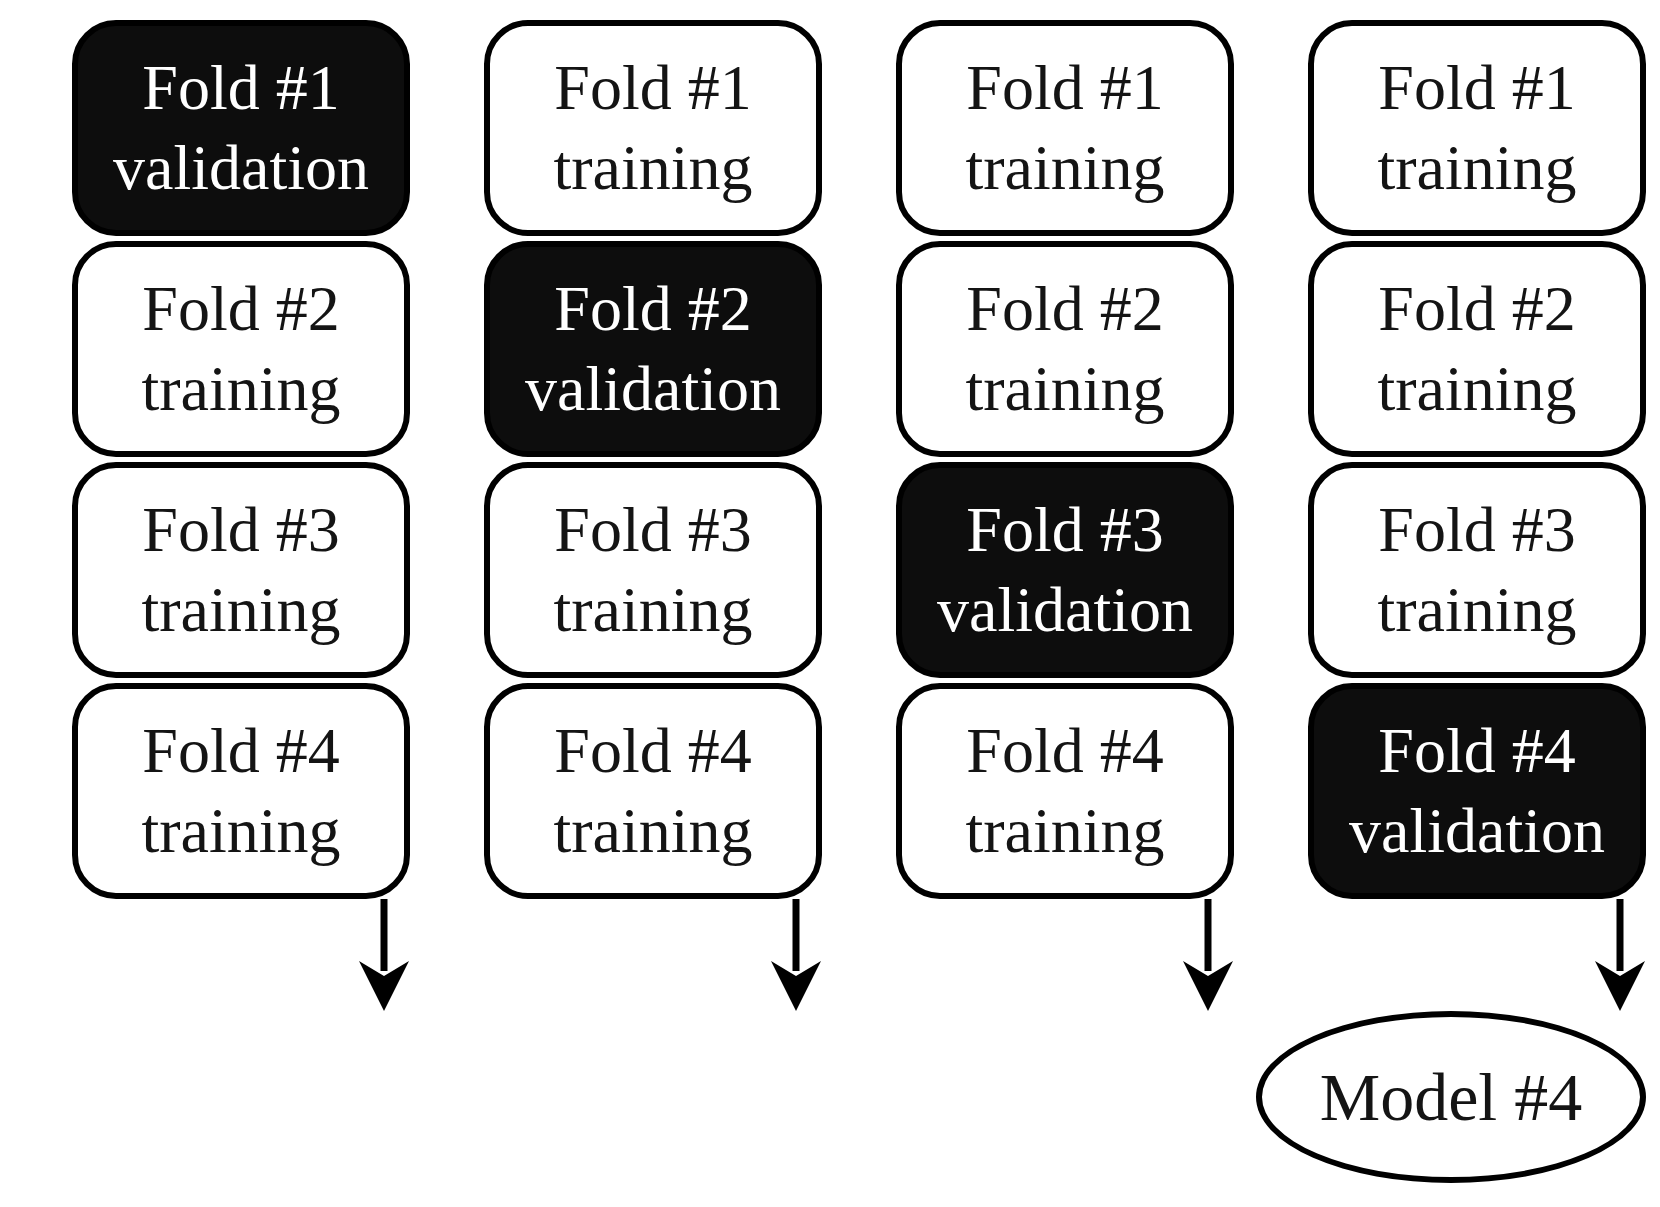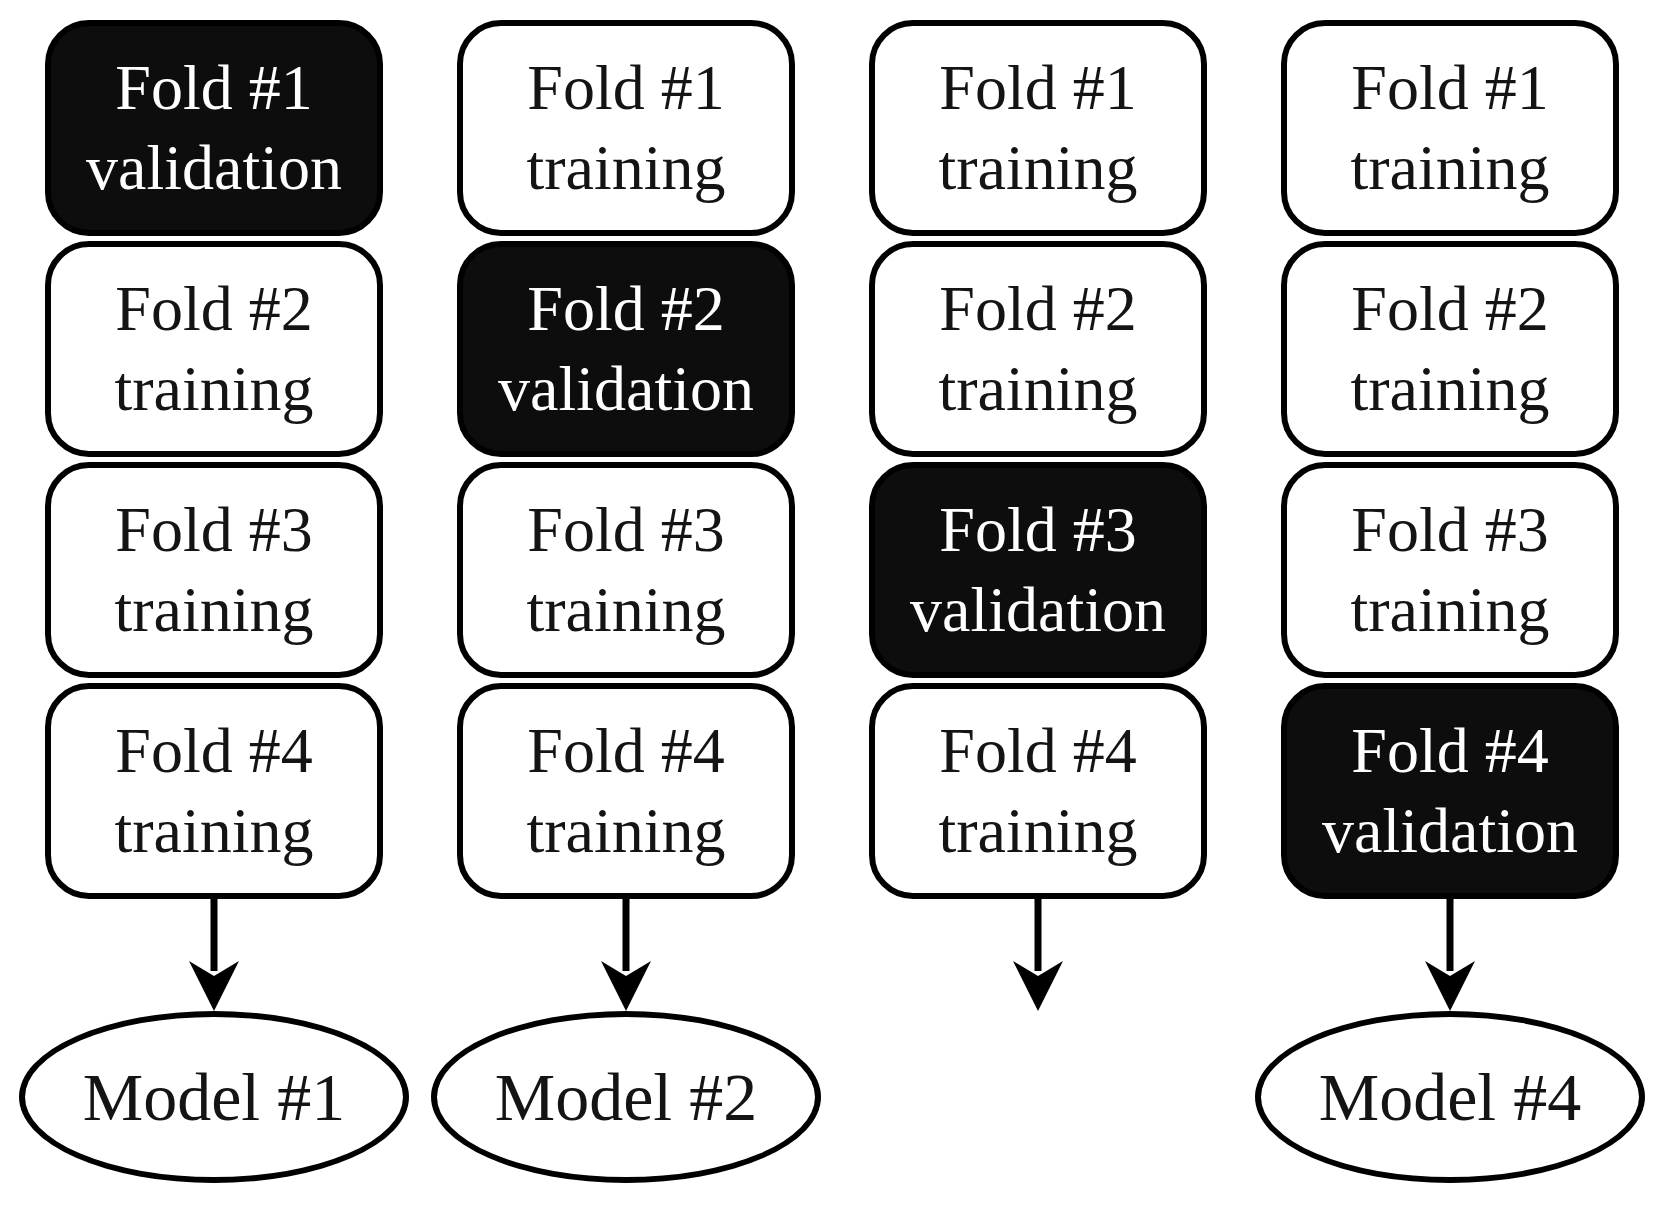--- a/index.html
+++ b/index.html
@@ -22,21 +22,21 @@
     display: flex;
     justify-content: space-between;
     align-items: flex-start;
     padding: 20px 14px 0 18px;
   }
 
   .column {
     width: 392px;
     display: flex;
     flex-direction: column;
-    align-items: center;
+    align-items: flex-end;
   }
 
   .boxes {
     display: flex;
     flex-direction: column;
     gap: 5px;
   }
 
   .fold-box {
     width: 338px;
@@ -102,23 +102,20 @@
           <div class="fold-name">Fold #4</div>
           <div class="fold-role">training</div>
         </div>
       </div>
       <div class="arrow">
         <svg width="52" height="112" viewBox="0 0 52 112" aria-hidden="true">
           <line x1="26" y1="0" x2="26" y2="72" stroke="#000000" stroke-width="7"></line>
           <polygon points="1,62 26,77 51,62 26,112" fill="#000000"></polygon>
         </svg>
       </div>
-      <div class="model">
-        <span class="model-text">Model #1</span>
-      </div>
     </div>
     <div class="column">
       <div class="boxes">
         <div class="fold-box training">
           <div class="fold-name">Fold #1</div>
           <div class="fold-role">training</div>
         </div>
         <div class="fold-box validation">
           <div class="fold-name">Fold #2</div>
           <div class="fold-role">validation</div>
@@ -130,23 +127,20 @@
         <div class="fold-box training">
           <div class="fold-name">Fold #4</div>
           <div class="fold-role">training</div>
         </div>
       </div>
       <div class="arrow">
         <svg width="52" height="112" viewBox="0 0 52 112" aria-hidden="true">
           <line x1="26" y1="0" x2="26" y2="72" stroke="#000000" stroke-width="7"></line>
           <polygon points="1,62 26,77 51,62 26,112" fill="#000000"></polygon>
         </svg>
-      </div>
-      <div class="model">
-        <span class="model-text">Model #2</span>
       </div>
     </div>
     <div class="column">
       <div class="boxes">
         <div class="fold-box training">
           <div class="fold-name">Fold #1</div>
           <div class="fold-role">training</div>
         </div>
         <div class="fold-box training">
           <div class="fold-name">Fold #2</div>

